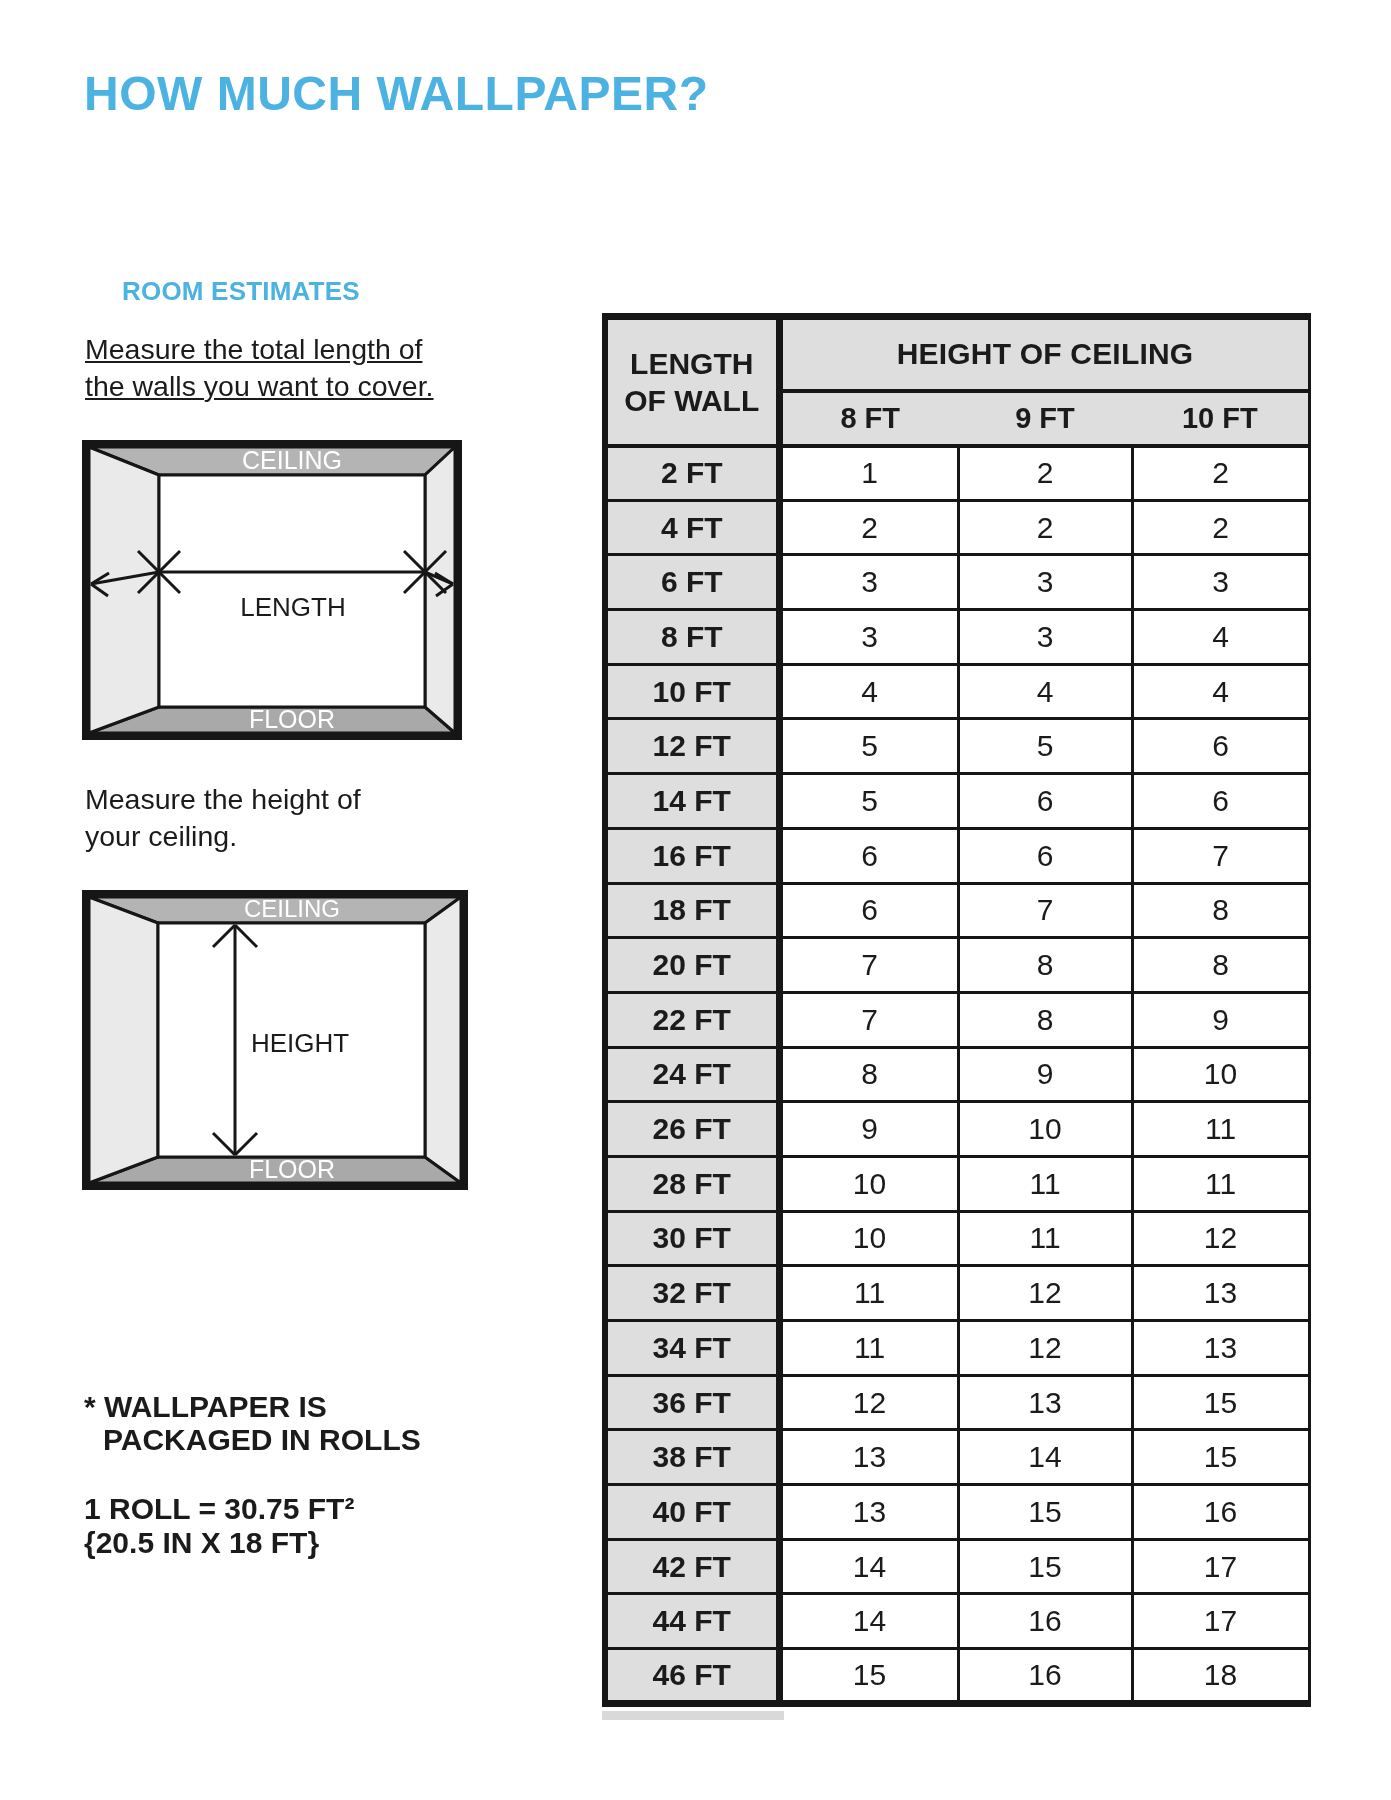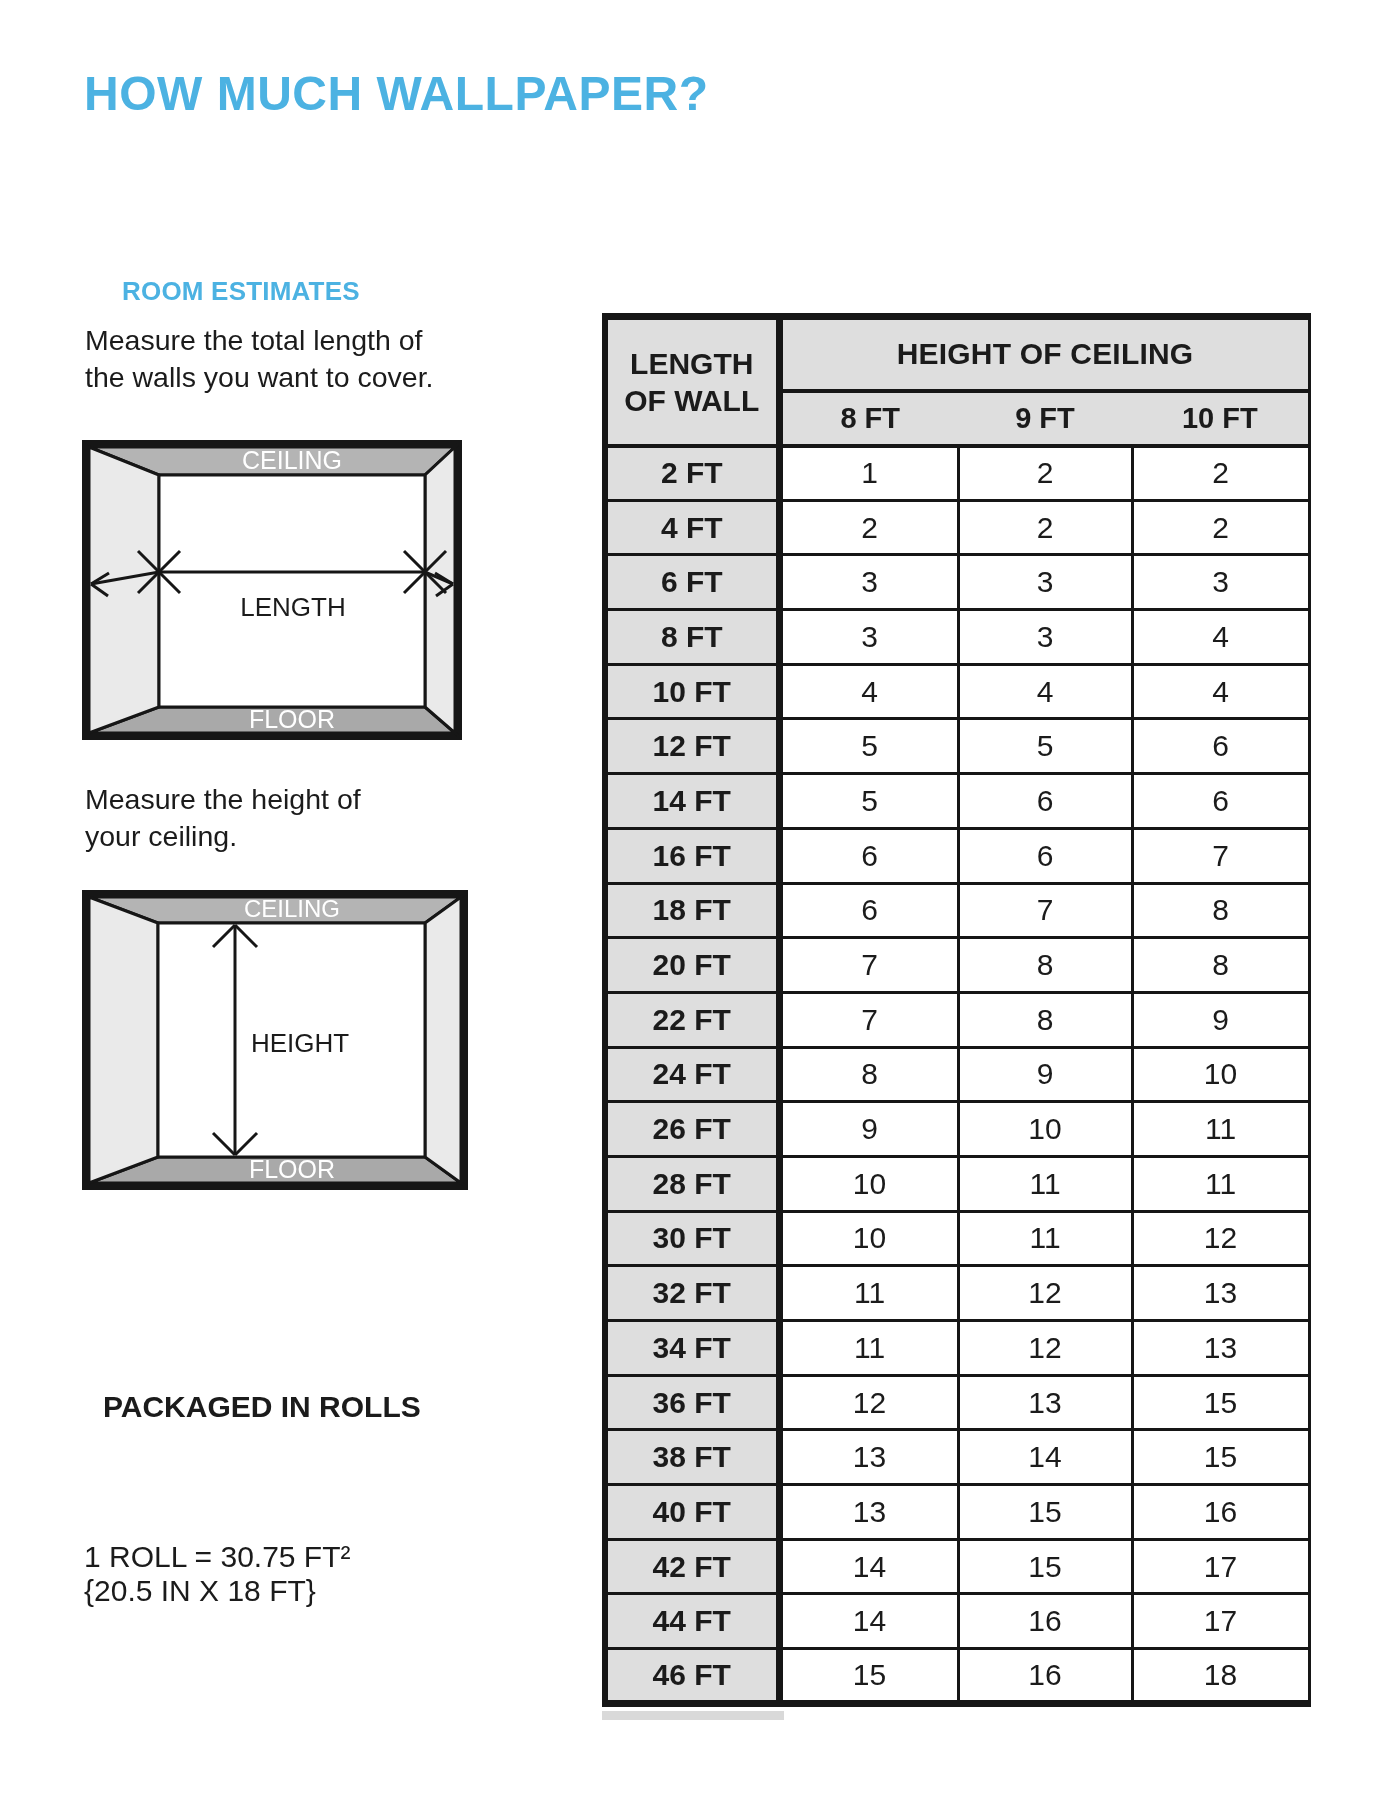--- a/index.html
+++ b/index.html
@@ -22,29 +22,29 @@
     letter-spacing:0.5px;white-space:nowrap;
   }
   .section-heading{
     font-size:26px;font-weight:bold;color:var(--accent);letter-spacing:0.2px;white-space:nowrap;
   }
   .heading-left{left:85px;top:276px;margin-left:37px;}
   .heading-right{left:602px;top:260px;width:708px;text-align:center;}
   .para{
     left:85px;font-size:28.5px;line-height:36.5px;color:var(--ink);white-space:pre-line;
   }
-  .p1{top:322px;}
+  .p1{top:331px;text-decoration:underline;}
   .p2{top:781px;}
   .p3{top:1234px;}
   .footnote{
     left:84px;top:1390px;font-size:30px;font-weight:bold;line-height:33px;white-space:nowrap;
   }
   .footnote .indent{padding-left:19px;}
   .rollinfo{
-    left:84px;top:1540px;font-size:30px;font-weight:normal;line-height:34px;white-space:nowrap;
+    left:84px;top:1492px;font-size:30px;font-weight:bold;line-height:34px;white-space:nowrap;
   }
   .diagram1{left:82px;top:440px;}
   .diagram2{left:82px;top:890px;}
   svg text{font-family:"Liberation Sans","DejaVu Sans",sans-serif;}
   .rolls-table{
     left:602px;top:313px;width:708px;border-collapse:collapse;table-layout:fixed;
     border-top:7px solid var(--line);border-left:6px solid var(--line);
     border-bottom:7px solid var(--line);border-right:3px solid var(--line);
   }
   .rolls-table th,.rolls-table td{
@@ -126,20 +126,21 @@
       <line x1="153" y1="35" x2="131" y2="57"></line>
       <line x1="153" y1="35" x2="175" y2="57"></line>
       <line x1="153" y1="265" x2="131" y2="243"></line>
       <line x1="153" y1="265" x2="175" y2="243"></line>
     </g>
     <text x="218" y="162" text-anchor="middle" font-size="26" fill="#1b1b1b">HEIGHT</text>
   </svg>
 
 
   <div class="abs footnote">
+    <div>* WALLPAPER IS</div>
     <div class="indent">PACKAGED IN ROLLS</div>
   </div>
 
   <div class="abs rollinfo">
     <div>1 ROLL = 30.75 FT²</div>
     <div>{20.5 IN X 18 FT}</div>
   </div>
 
 
   <table class="abs rolls-table">

